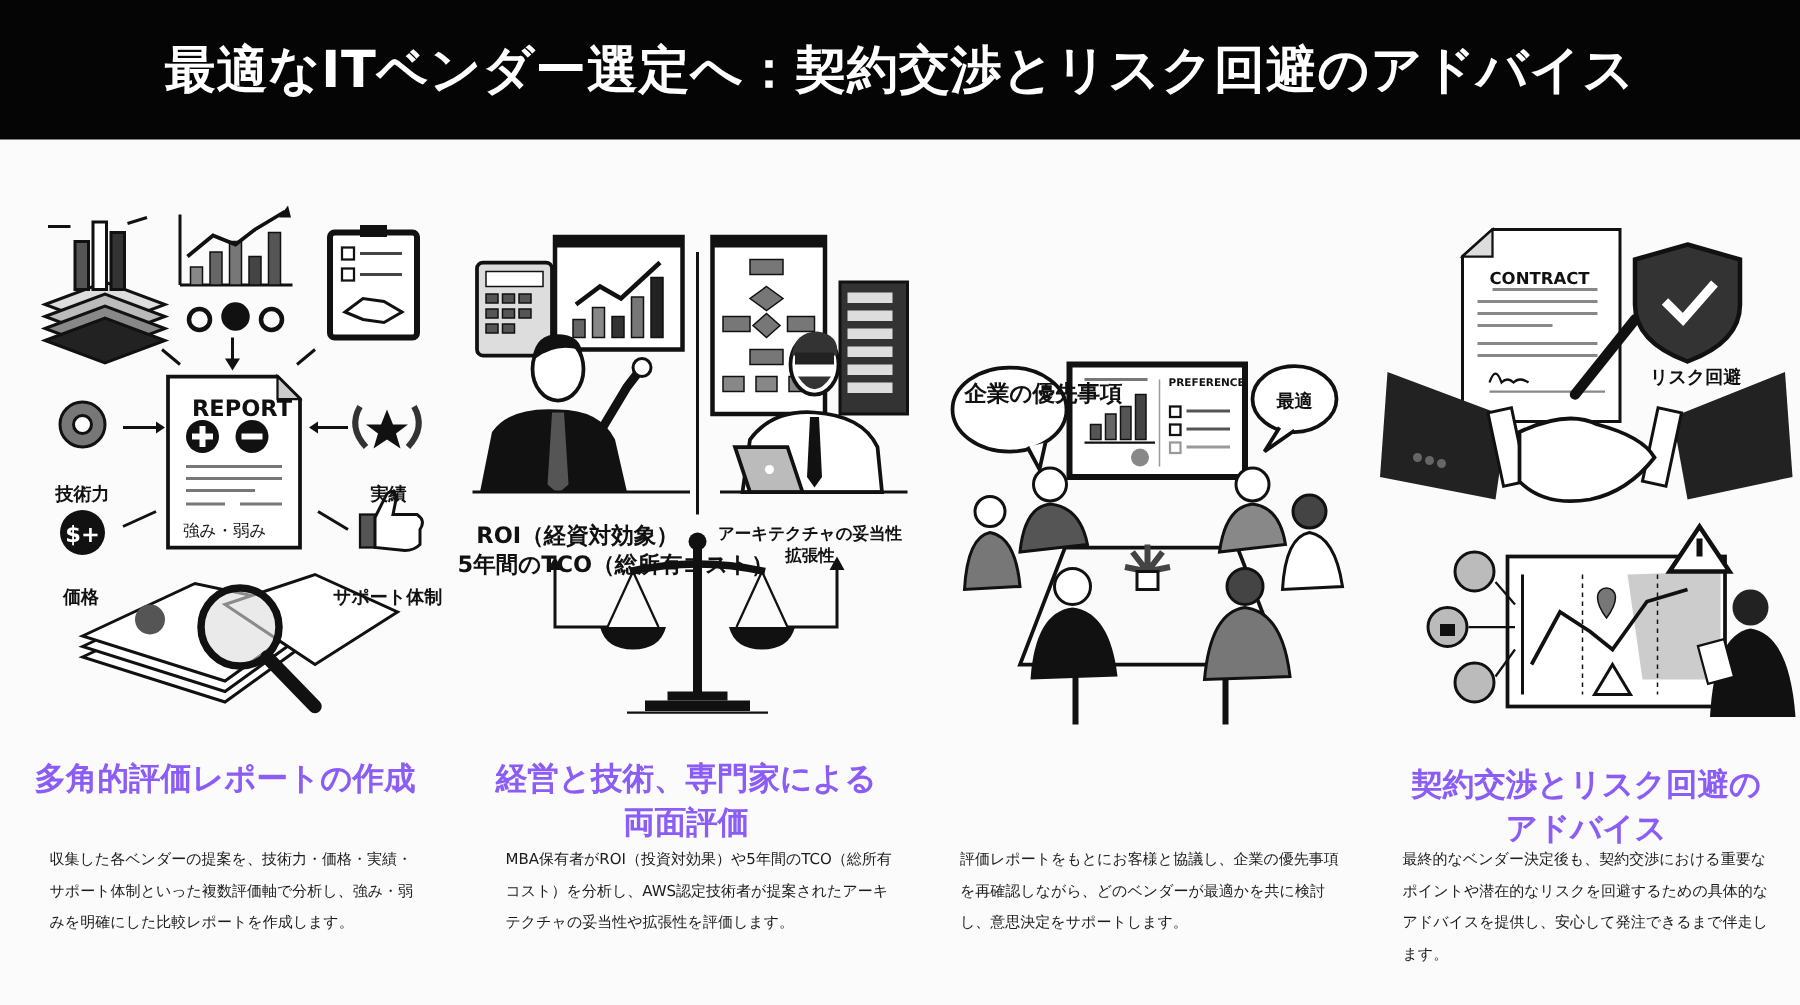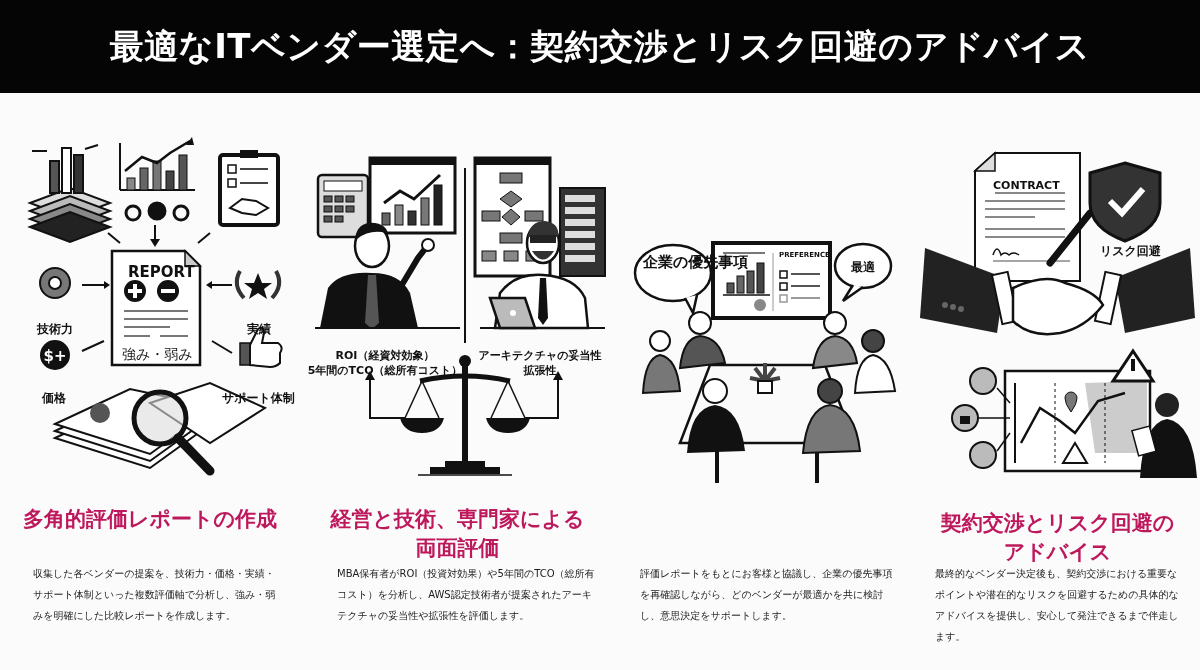--- a/index.html
+++ b/index.html
@@ -18,21 +18,21 @@
   .panel { position: absolute; top: 93px; height: 577px; }
   .p1 { left: 0; width: 300px; }
   .p2 { left: 300px; width: 315px; }
   .p3 { left: 615px; width: 300px; }
   .p4 { left: 915px; width: 285px; }
 
   .illus { position: absolute; left: 0; top: 40px; width: 100%; height: 360px; }
 
   .heading {
     position: absolute; left: 0; width: 100%; text-align: center;
-    font-weight: bold; font-size: 21px; line-height: 29px; color: #be185d;
+    font-weight: bold; font-size: 21px; line-height: 29px; color: #8b5cf6;
   }
   .desc {
     position: absolute; font-size: 10px; line-height: 21px; color: #1c1c1c;
   }
 
   .lbl { position: absolute; font-size: 12px; font-weight: bold; color: #111; white-space: nowrap; }
   .lbl-center { text-align: center; }
 </style>
 </head>
 <body>
@@ -140,21 +140,21 @@
     <g>
       <circle cx="160" cy="285" r="26" fill="rgba(220,220,220,0.6)" stroke="#111" stroke-width="5"></circle>
       <line x1="178" y1="305" x2="210" y2="338" stroke="#111" stroke-width="9" stroke-linecap="round"></line>
     </g>
   </svg>
   <div class="lbl" style="left:37px;top:228px;">技術力</div>
   <div class="lbl" style="left:42px;top:297px;">価格</div>
   <div class="lbl" style="left:247px;top:228px;">実績</div>
   <div class="lbl" style="left:222px;top:297px;">サポート体制</div>
   <div class="lbl" style="left:128px;top:170px;font-size:15px;">REPORT</div>
-  <div class="lbl" style="left:122px;top:253px;font-size:14px;font-weight:normal;">強み・弱み</div>
+  <div class="lbl" style="left:122px;top:253px;font-size:11px;font-weight:normal;">強み・弱み</div>
 
   <div class="heading" style="top:412px;">多角的評価レポートの作成</div>
   <div class="desc" style="left:33px;top:470px;width:250px;">収集した各ベンダーの提案を、技術力・価格・実績・サポート体制といった複数評価軸で分析し、強み・弱みを明確にした比較レポートを作成します。</div>
 </div>
 
 <div class="panel p2">
   <svg class="illus" viewBox="0 0 315 360" width="315" height="360">
     <line x1="165" y1="35" x2="165" y2="210" stroke="#111" stroke-width="2"></line>
     <g>
       <rect x="18" y="42" width="50" height="62" rx="4" fill="#ddd" stroke="#111" stroke-width="2.5"></rect>
@@ -236,21 +236,21 @@
       <path d="M186,285 L230,285 Q226,300 208,300 Q190,300 186,285 Z" fill="#111"></path>
       <rect x="145" y="328" width="40" height="6" fill="#111"></rect>
       <rect x="130" y="334" width="70" height="7" fill="#111"></rect>
       <line x1="118" y1="342" x2="212" y2="342" stroke="#111" stroke-width="1.5"></line>
     </g>
     <polyline points="105,285 70,285 70,245" fill="none" stroke="#111" stroke-width="2"></polyline>
     <polygon points="65,247 70,238 75,247" fill="#111"></polygon>
     <polyline points="225,285 258,285 258,245" fill="none" stroke="#111" stroke-width="2"></polyline>
     <polygon points="253,247 258,238 263,247" fill="#111"></polygon>
   </svg>
-  <div class="lbl lbl-center" style="left:5px;top:255px;width:160px;font-size:11px;">
+  <div class="lbl lbl-center" style="left:5px;top:255px;width:160px;font-size:15px;">
     <div>ROI（経資対効象）</div>
     <div>5年間のTCO（総所有コスト）</div>
   </div>
   <div class="lbl lbl-center" style="left:165px;top:255px;width:150px;font-size:11px;">
     <div>アーキテクチャの妥当性</div>
     <div>拡張性</div>
   </div>
 
   <div class="heading" style="top:412px;">
     <div style="width:270px;margin:0 auto;">経営と技術、専門家による両面評価</div>

